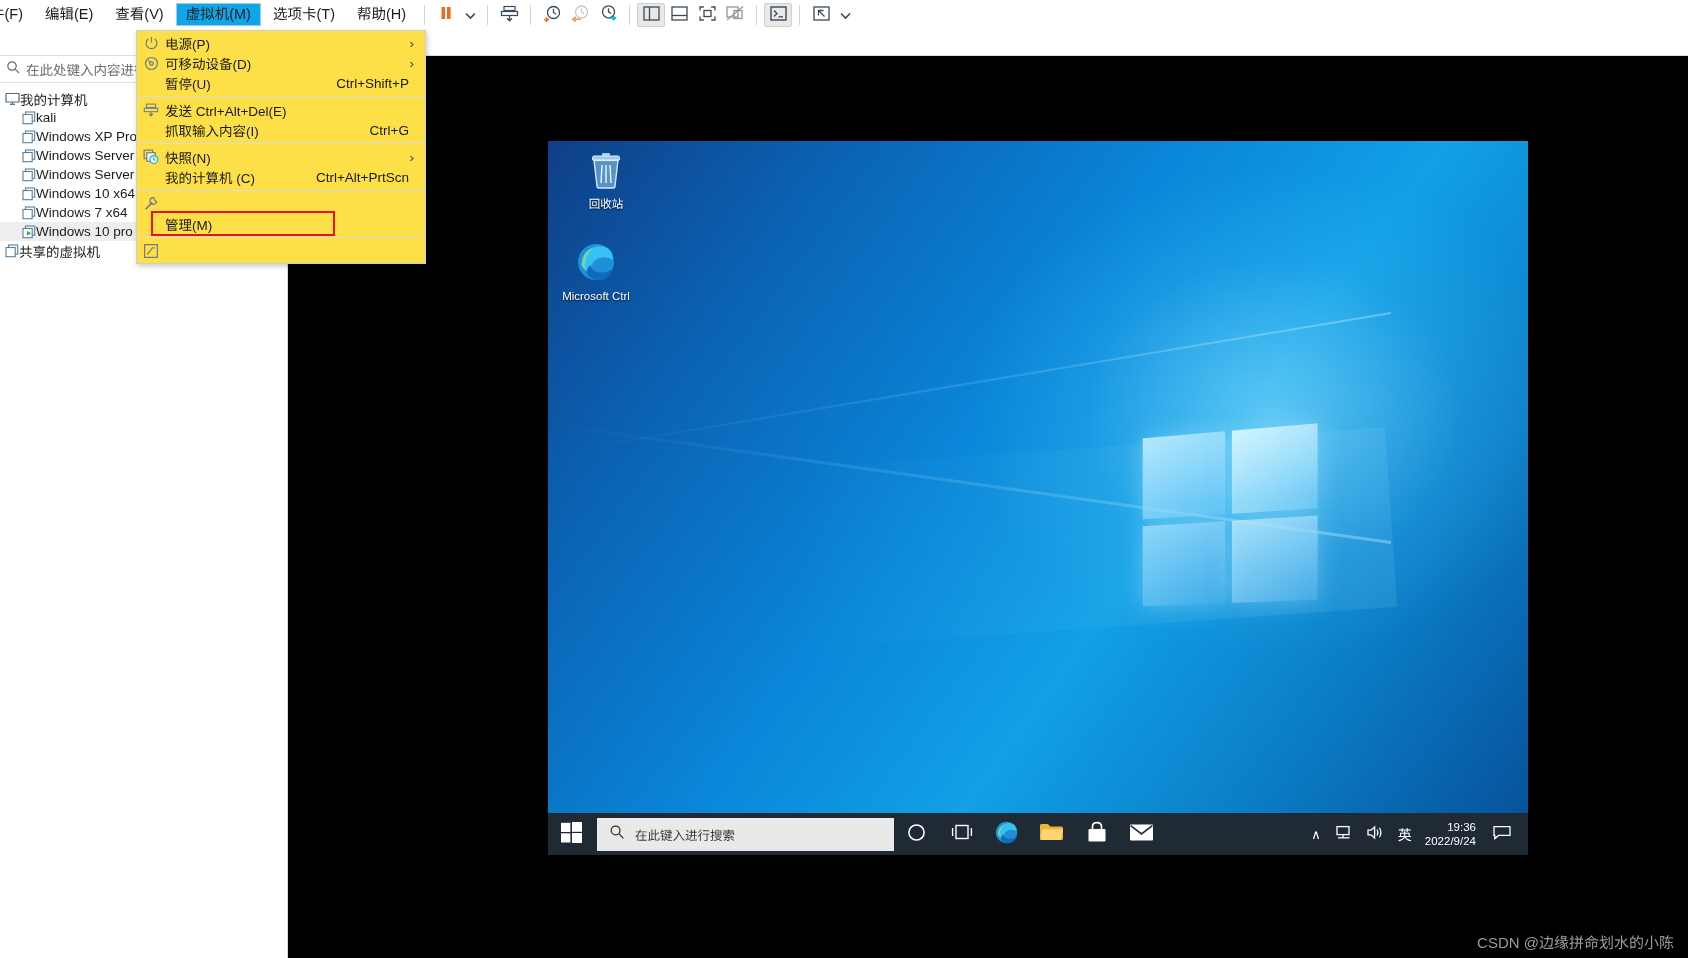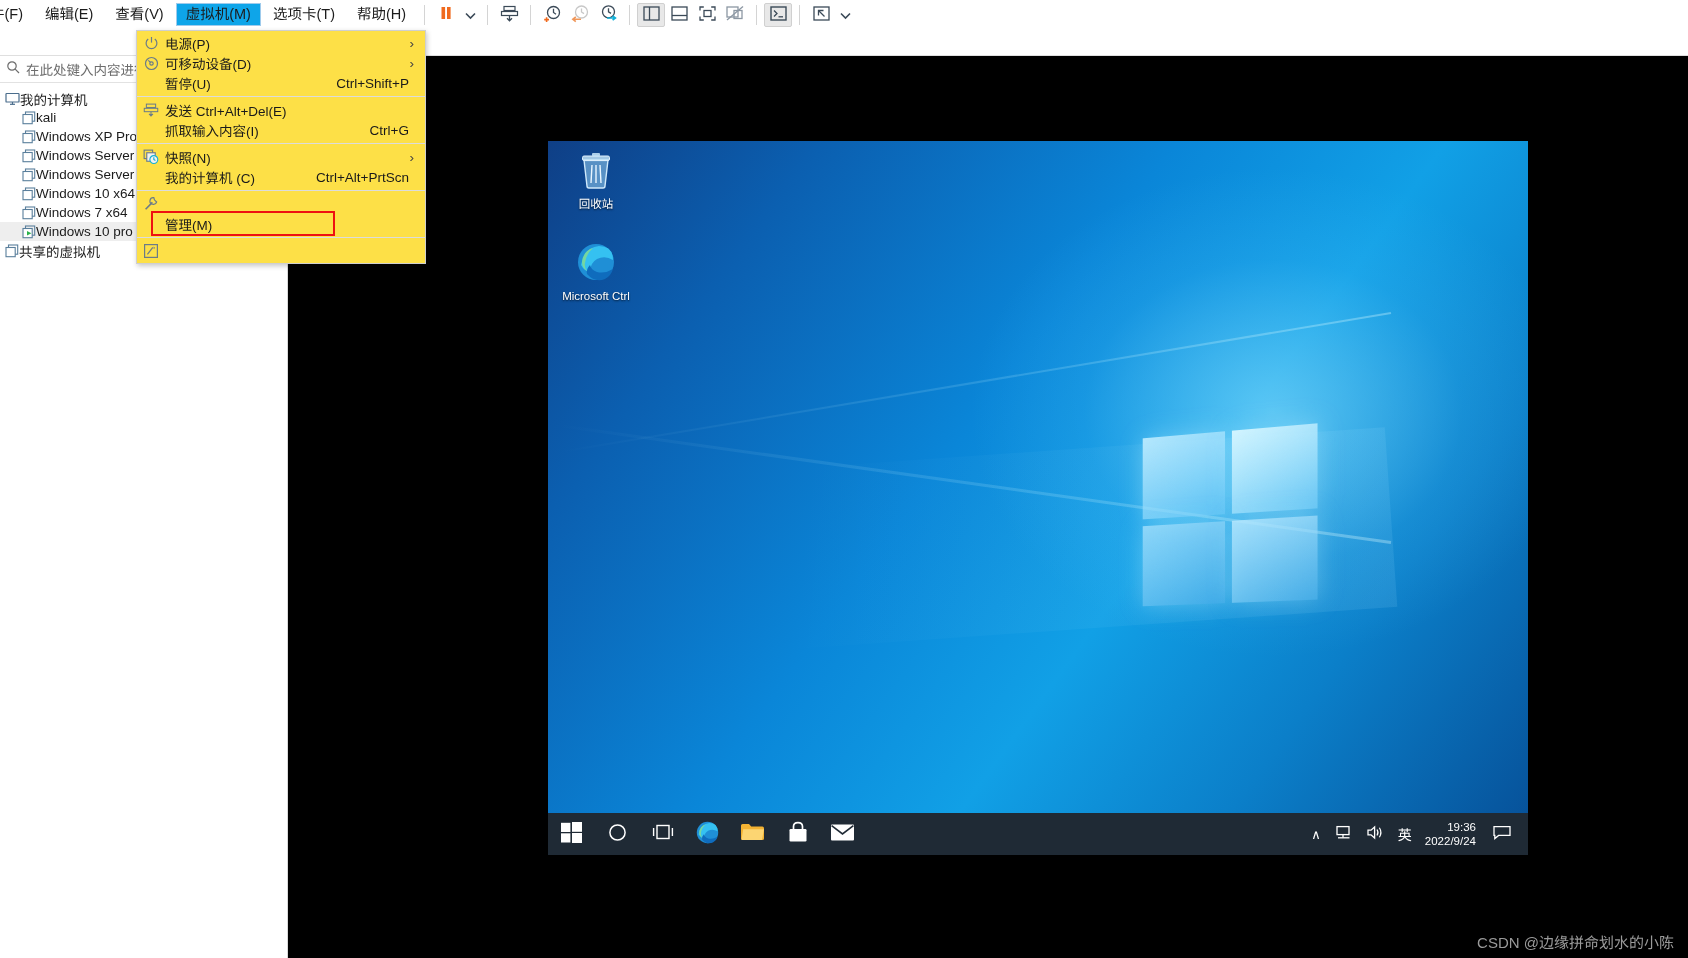--- a/index.html
+++ b/index.html
@@ -207,21 +207,21 @@
   #winlogo i:nth-child(4) { background: linear-gradient(150deg, rgba(186,233,254,0.84), rgba(106,195,244,0.48)); }
 
   .desk-icon {
     position: absolute;
     width: 76px;
     display: flex; flex-direction: column; align-items: center;
     color: #ffffff; font-size: 11.5px; line-height: 13px;
     text-align: center;
     text-shadow: 0 1px 2px rgba(0,0,0,0.75);
   }
-  #icon-recycle { left: 10px; top: 8px; }
+  #icon-recycle { left: 20px; top: 8px; }
   #icon-edge { left: 10px; top: 100px; }
   .desk-icon .dlabel { margin-top: 4px; }
 
   
   #taskbar {
     position: absolute; left: 0; bottom: 0;
     width: 980px; height: 42px;
     background: #1f2a35;
     display: flex; align-items: center;
   }
@@ -578,20 +578,29 @@
           <span>
             <svg width="21" height="21" viewBox="0 0 21 21">
               <rect x="0" y="0.8" width="9.4" height="9.2" fill="#ffffff"></rect>
               <rect x="11" y="0" width="10" height="9.8" fill="#ffffff"></rect>
               <rect x="0" y="11.3" width="9.4" height="9.2" fill="#ffffff"></rect>
               <rect x="11" y="11" width="10" height="10" fill="#ffffff"></rect>
             </svg>
           </span>
         </div>
 
+        <div id="tb-search">
+          <span class="q">
+            <svg width="16" height="16" viewBox="0 0 16 16">
+              <circle cx="6.6" cy="6.4" r="4.4" fill="none" stroke="#333" stroke-width="1.25"></circle>
+              <line x1="10" y1="9.8" x2="14.4" y2="14.4" stroke="#333" stroke-width="1.25"></line>
+            </svg>
+          </span>
+          <span class="ph">在此键入进行搜索</span>
+        </div>
 
         <div class="tb-app">
           <span>
             <svg width="19" height="19" viewBox="0 0 19 19">
               <circle cx="9.5" cy="9.5" r="7.6" fill="none" stroke="#ffffff" stroke-width="1.5"></circle>
             </svg>
           </span>
         </div>
 
         <div class="tb-app">

